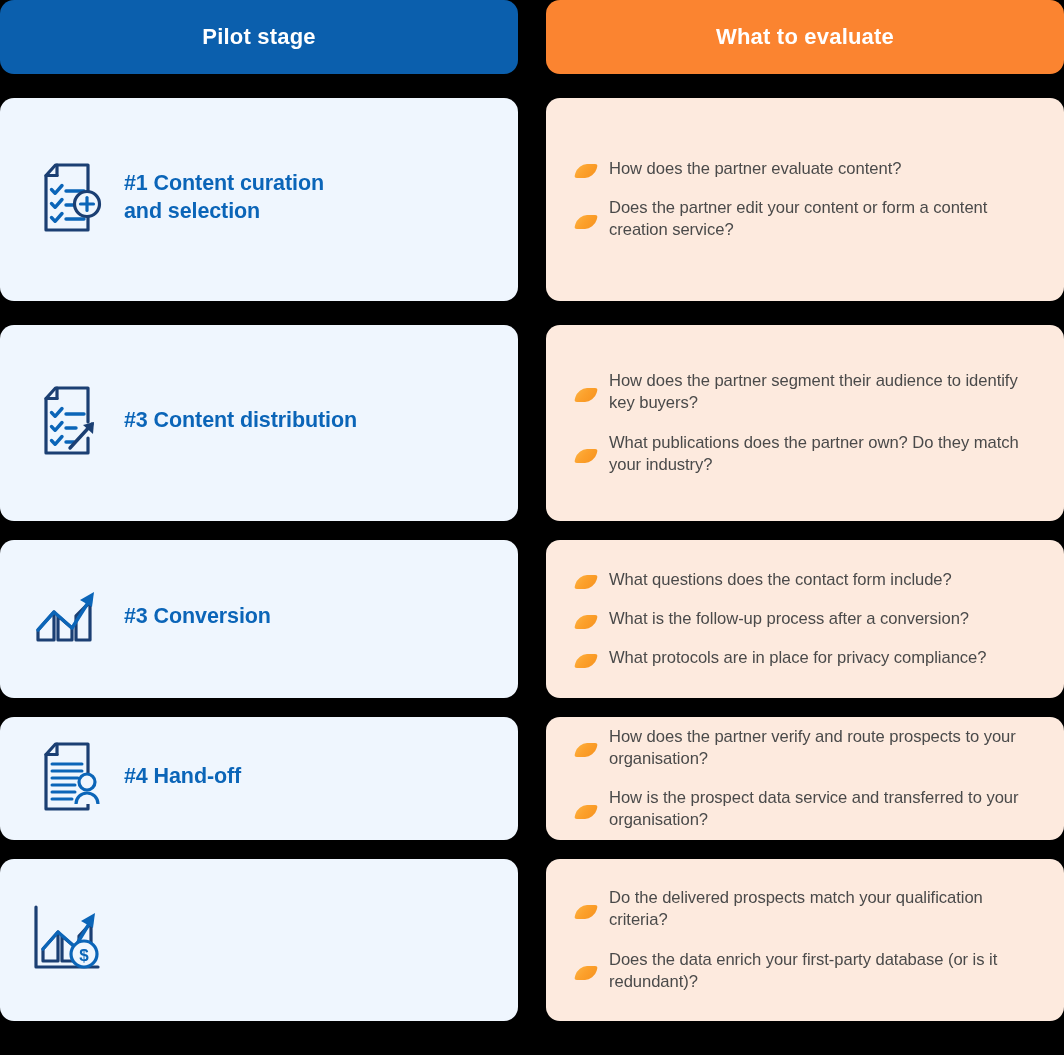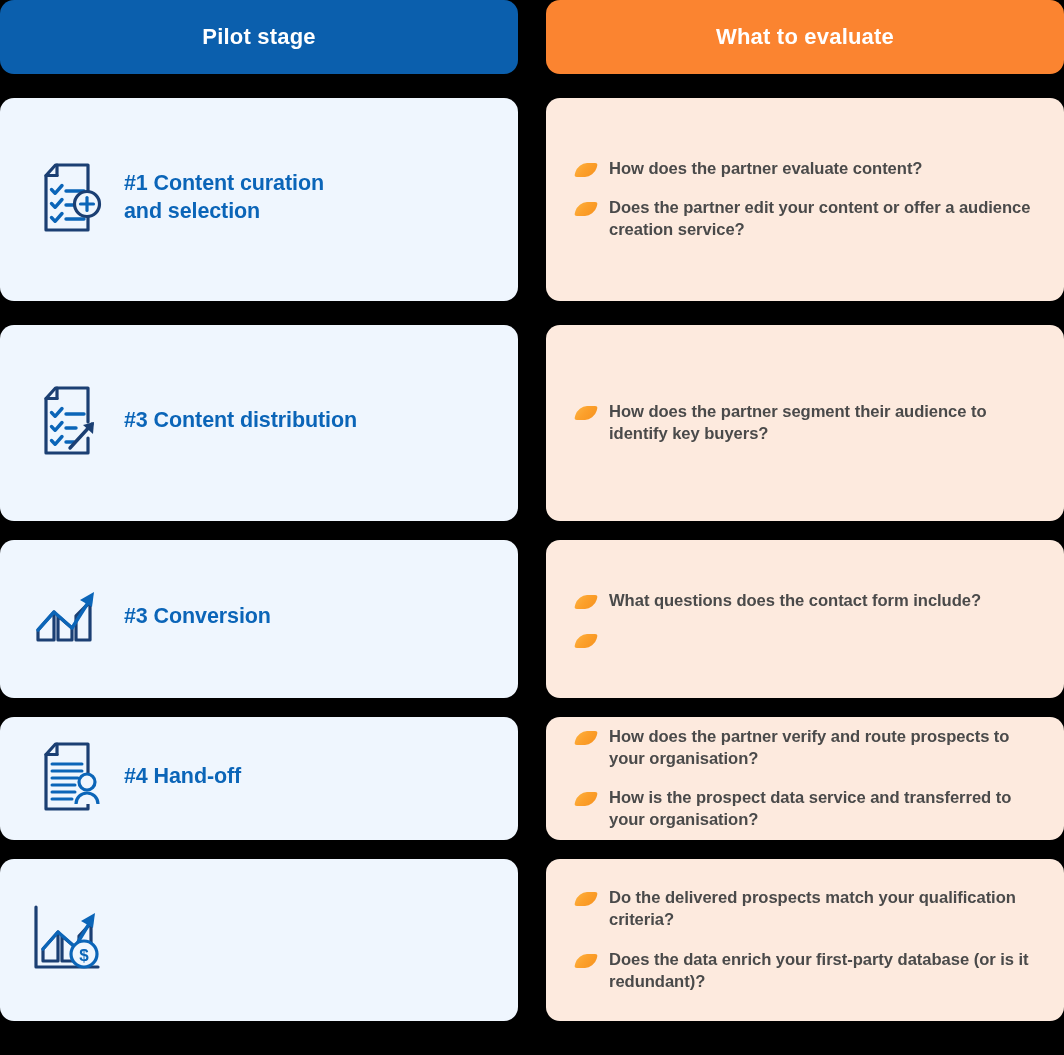--- a/index.html
+++ b/index.html
@@ -87,23 +87,22 @@
     flex-direction: column;
     justify-content: center;
   }
   .eval-list {
     list-style: none;
     margin: 0;
     padding: 0;
   }
   .eval-item {
     display: flex;
-    align-items: flex-start;
+    align-items: center;
     margin: 0 0 17px 0;
-    font-weight: bold;
   }
   .eval-item:last-child { margin-bottom: 0; }
   .bullet {
     flex: 0 0 auto;
     width: 20px;
     height: 14px;
     margin: 5px 13px 0 0;
     background: linear-gradient(120deg, #fcb040 0%, #fca02b 45%, #f79420 100%);
     border-radius: 9px 3px 9px 3px;
     transform: skewX(-16deg);
@@ -164,21 +163,21 @@
     </div>
     <div class="spacer-col"></div>
     <div class="eval-card r1">
       <ul class="eval-list">
         <li class="eval-item">
           <span class="bullet"></span>
           <span class="eval-text">How does the partner evaluate content?</span>
         </li>
         <li class="eval-item">
           <span class="bullet"></span>
-          <span class="eval-text">Does the partner edit your content or offer a audience creation service?</span>
+          <span class="eval-text">Does the partner edit your content or form a content creation service?</span>
         </li>
       </ul>
     </div>
 
     <div class="gap-row"></div>
     <div class="gap-row"></div>
     <div class="gap-row"></div>
 
     <div class="stage-card r2">
       <span class="stage-icon">
@@ -198,20 +197,24 @@
       </span>
       <span class="stage-label">#3 Content distribution</span>
     </div>
     <div class="spacer-col"></div>
     <div class="eval-card r2">
       <ul class="eval-list">
         <li class="eval-item">
           <span class="bullet"></span>
           <span class="eval-text">How does the partner segment their audience to identify key buyers?</span>
         </li>
+        <li class="eval-item">
+          <span class="bullet"></span>
+          <span class="eval-text">What publications does the partner own? Do they match your industry?</span>
+        </li>
       </ul>
     </div>
 
     <div class="gap-row-sm"></div>
     <div class="gap-row-sm"></div>
     <div class="gap-row-sm"></div>
 
     <div class="stage-card r3">
       <span class="stage-icon">
         <svg width="78" height="78" viewBox="0 0 78 78" fill="none">
@@ -226,20 +229,25 @@
     </div>
     <div class="spacer-col"></div>
     <div class="eval-card r3">
       <ul class="eval-list">
         <li class="eval-item">
           <span class="bullet"></span>
           <span class="eval-text">What questions does the contact form include?</span>
         </li>
         <li class="eval-item">
           <span class="bullet"></span>
+          <span class="eval-text">What is the follow-up process after a conversion?</span>
+        </li>
+        <li class="eval-item">
+          <span class="bullet"></span>
+          <span class="eval-text">What protocols are in place for privacy compliance?</span>
         </li>
       </ul>
     </div>
 
     <div class="gap-row-sm"></div>
     <div class="gap-row-sm"></div>
     <div class="gap-row-sm"></div>
 
     <div class="stage-card r4">
       <span class="stage-icon">

